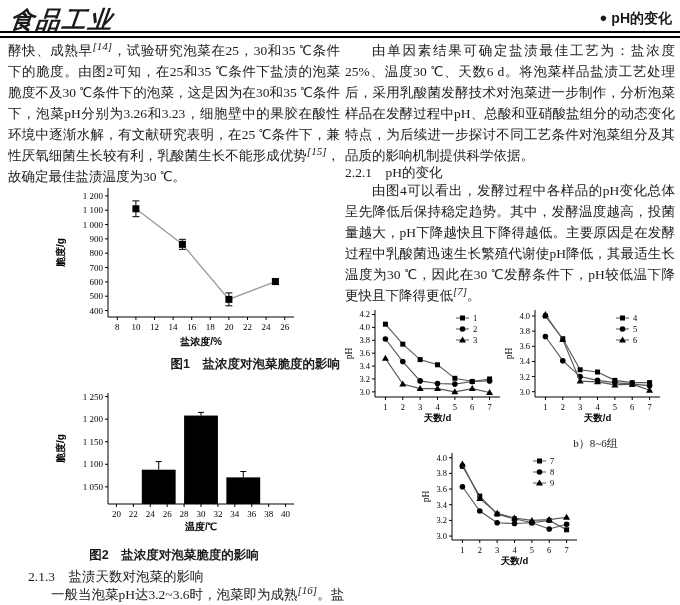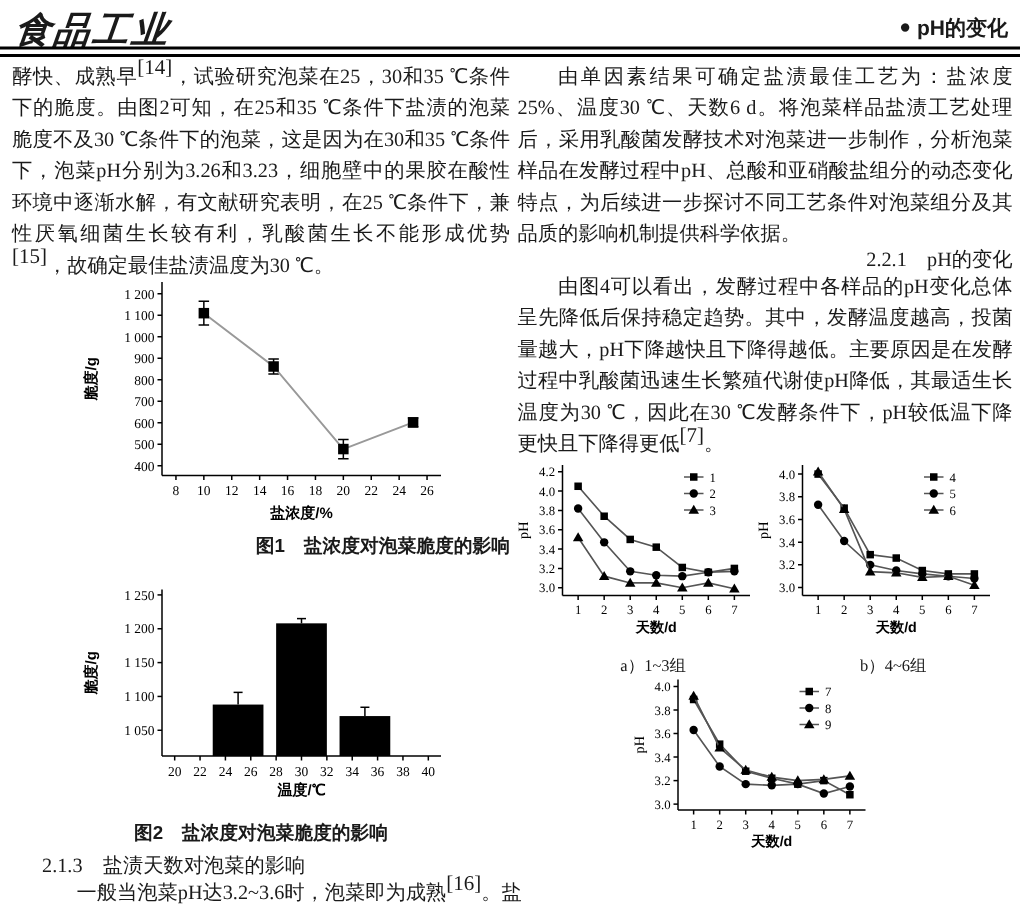--- a/index.html
+++ b/index.html
@@ -6,21 +6,21 @@
   body{width:680px;height:605px;position:relative;overflow:hidden;
        font-family:"Liberation Serif",serif;color:#1a1a1a;}
   .abs{position:absolute;}
   .logo{font-size:24px;font-weight:bold;font-style:italic;letter-spacing:2px;
         transform:skewX(-6deg);font-family:"DejaVu Serif",serif;}
   .hdr-right{font-family:"Liberation Sans",sans-serif;font-weight:bold;font-size:14px;}
   .hdr-right .bullet{font-size:13px;vertical-align:1px;margin-right:4px;}
   .rule{height:3px;border-top:2px solid #000;border-bottom:2px solid #000;}
   .para{font-size:13.5px;line-height:21px;text-align:justify;}
   .indent{text-indent:2em;}
-  .para sup{font-size:14px;line-height:0;}
+  .para sup{font-size:11px;line-height:0;font-style:italic;}
   .heading{font-size:13.5px;line-height:19px;}
   .caption{font-family:"Liberation Sans",sans-serif;font-weight:bold;
            font-size:12.5px;text-align:center;}
   .phfig{position:absolute;width:165px;}
   .phfig-c{position:absolute;width:165px;}
   .subcap{font-size:11px;text-align:center;padding-left:20px;margin-top:1px;}
   svg{display:block;}
 </style>
 </head>
 <body>
@@ -146,21 +146,21 @@
       <line x1="191.27272727272728" y1="89.3780487804878" x2="191.27272727272728" y2="83.51219512195122" stroke="#000" stroke-width="1"></line>
       <line x1="188.27272727272728" y1="83.51219512195122" x2="194.27272727272728" y2="83.51219512195122" stroke="#000" stroke-width="1"></line>
     </svg>
   </div>
 <div class="abs caption" style="left:8px;top:547px;width:332px;">图2　盐浓度对泡菜脆度的影响</div>
 
 <div class="abs heading" style="left:8px;top:567px;width:332px;margin-left:20px;">2.1.3　盐渍天数对泡菜的影响</div>
 <div class="abs para indent" style="left:24px;top:584px;width:332px;">一般当泡菜pH达3.2~3.6时，泡菜即为成熟<sup>[16]</sup>。盐</div>
 
 <div class="abs para indent" style="left:345px;top:40px;width:330px;">由单因素结果可确定盐渍最佳工艺为：盐浓度25%、温度30 ℃、天数6 d。将泡菜样品盐渍工艺处理后，采用乳酸菌发酵技术对泡菜进一步制作，分析泡菜样品在发酵过程中pH、总酸和亚硝酸盐组分的动态变化特点，为后续进一步探讨不同工艺条件对泡菜组分及其品质的影响机制提供科学依据。</div>
-<div class="abs heading" style="left:345px;top:163px;width:330px;text-align:right;">2.2.1　pH的变化</div>
+<div class="abs heading" style="left:345px;top:163px;width:330px;">2.2.1　pH的变化</div>
 <div class="abs para indent" style="left:345px;top:180px;width:330px;">由图4可以看出，发酵过程中各样品的pH变化总体呈先降低后保持稳定趋势。其中，发酵温度越高，投菌量越大，pH下降越快且下降得越低。主要原因是在发酵过程中乳酸菌迅速生长繁殖代谢使pH降低，其最适生长温度为30 ℃，因此在30 ℃发酵条件下，pH较低温下降更快且下降得更低<sup>[7]</sup>。</div>
 
 <div class="phfig" style="left:343px;top:305px;">
   <div>
       <svg width="165" height="130" viewBox="0 0 165 130">
         <line x1="32" y1="5" x2="32" y2="92" stroke="#000" stroke-width="1"></line>
         <line x1="32" y1="92" x2="157" y2="92" stroke="#000" stroke-width="1"></line>
         <line x1="42.41666666666667" y1="92" x2="42.41666666666667" y2="95" stroke="#000" stroke-width="1"></line>
         <text x="42.41666666666667" y="104.5" text-anchor="middle" font-size="8.5" font-family="&quot;Liberation Serif&quot;,serif">1</text>
         <line x1="59.777777777777786" y1="92" x2="59.777777777777786" y2="95" stroke="#000" stroke-width="1"></line>
@@ -219,21 +219,20 @@
         <rect x="117" y="10.5" width="5" height="5" fill="#000"></rect>
         <text x="130" y="16" font-size="8.5" font-family="&quot;Liberation Serif&quot;,serif">1</text>
         <line x1="113" y1="24" x2="126" y2="24" stroke="#555" stroke-width="1"></line>
         <circle cx="119.5" cy="24" r="2.8" fill="#000"></circle>
         <text x="130" y="27" font-size="8.5" font-family="&quot;Liberation Serif&quot;,serif">2</text>
         <line x1="113" y1="35" x2="126" y2="35" stroke="#555" stroke-width="1"></line>
         <polygon points="119.5,31.5 116,37.5 123,37.5" fill="#000"></polygon>
         <text x="130" y="38" font-size="8.5" font-family="&quot;Liberation Serif&quot;,serif">3</text>
       </svg>
     </div>
-  <div class="subcap">a）1~3组</div>
 </div>
 
 <div class="phfig" style="left:503px;top:305px;">
   <div>
       <svg width="165" height="130" viewBox="0 0 165 130">
         <line x1="32" y1="5" x2="32" y2="92" stroke="#000" stroke-width="1"></line>
         <line x1="32" y1="92" x2="157" y2="92" stroke="#000" stroke-width="1"></line>
         <line x1="42.41666666666667" y1="92" x2="42.41666666666667" y2="95" stroke="#000" stroke-width="1"></line>
         <text x="42.41666666666667" y="104.5" text-anchor="middle" font-size="8.5" font-family="&quot;Liberation Serif&quot;,serif">1</text>
         <line x1="59.777777777777786" y1="92" x2="59.777777777777786" y2="95" stroke="#000" stroke-width="1"></line>
@@ -290,21 +289,21 @@
         <rect x="117" y="10.5" width="5" height="5" fill="#000"></rect>
         <text x="130" y="16" font-size="8.5" font-family="&quot;Liberation Serif&quot;,serif">4</text>
         <line x1="113" y1="24" x2="126" y2="24" stroke="#555" stroke-width="1"></line>
         <circle cx="119.5" cy="24" r="2.8" fill="#000"></circle>
         <text x="130" y="27" font-size="8.5" font-family="&quot;Liberation Serif&quot;,serif">5</text>
         <line x1="113" y1="35" x2="126" y2="35" stroke="#555" stroke-width="1"></line>
         <polygon points="119.5,31.5 116,37.5 123,37.5" fill="#000"></polygon>
         <text x="130" y="38" font-size="8.5" font-family="&quot;Liberation Serif&quot;,serif">6</text>
       </svg>
     </div>
-  <div class="subcap">b）4~6组</div>
+  <div class="subcap">b）8~6组</div>
 </div>
 
 <div class="phfig-c" style="left:420px;top:448px;">
   <div>
       <svg width="165" height="130" viewBox="0 0 165 130">
         <line x1="32" y1="5" x2="32" y2="92" stroke="#000" stroke-width="1"></line>
         <line x1="32" y1="92" x2="157" y2="92" stroke="#000" stroke-width="1"></line>
         <line x1="42.41666666666667" y1="92" x2="42.41666666666667" y2="95" stroke="#000" stroke-width="1"></line>
         <text x="42.41666666666667" y="104.5" text-anchor="middle" font-size="8.5" font-family="&quot;Liberation Serif&quot;,serif">1</text>
         <line x1="59.777777777777786" y1="92" x2="59.777777777777786" y2="95" stroke="#000" stroke-width="1"></line>

